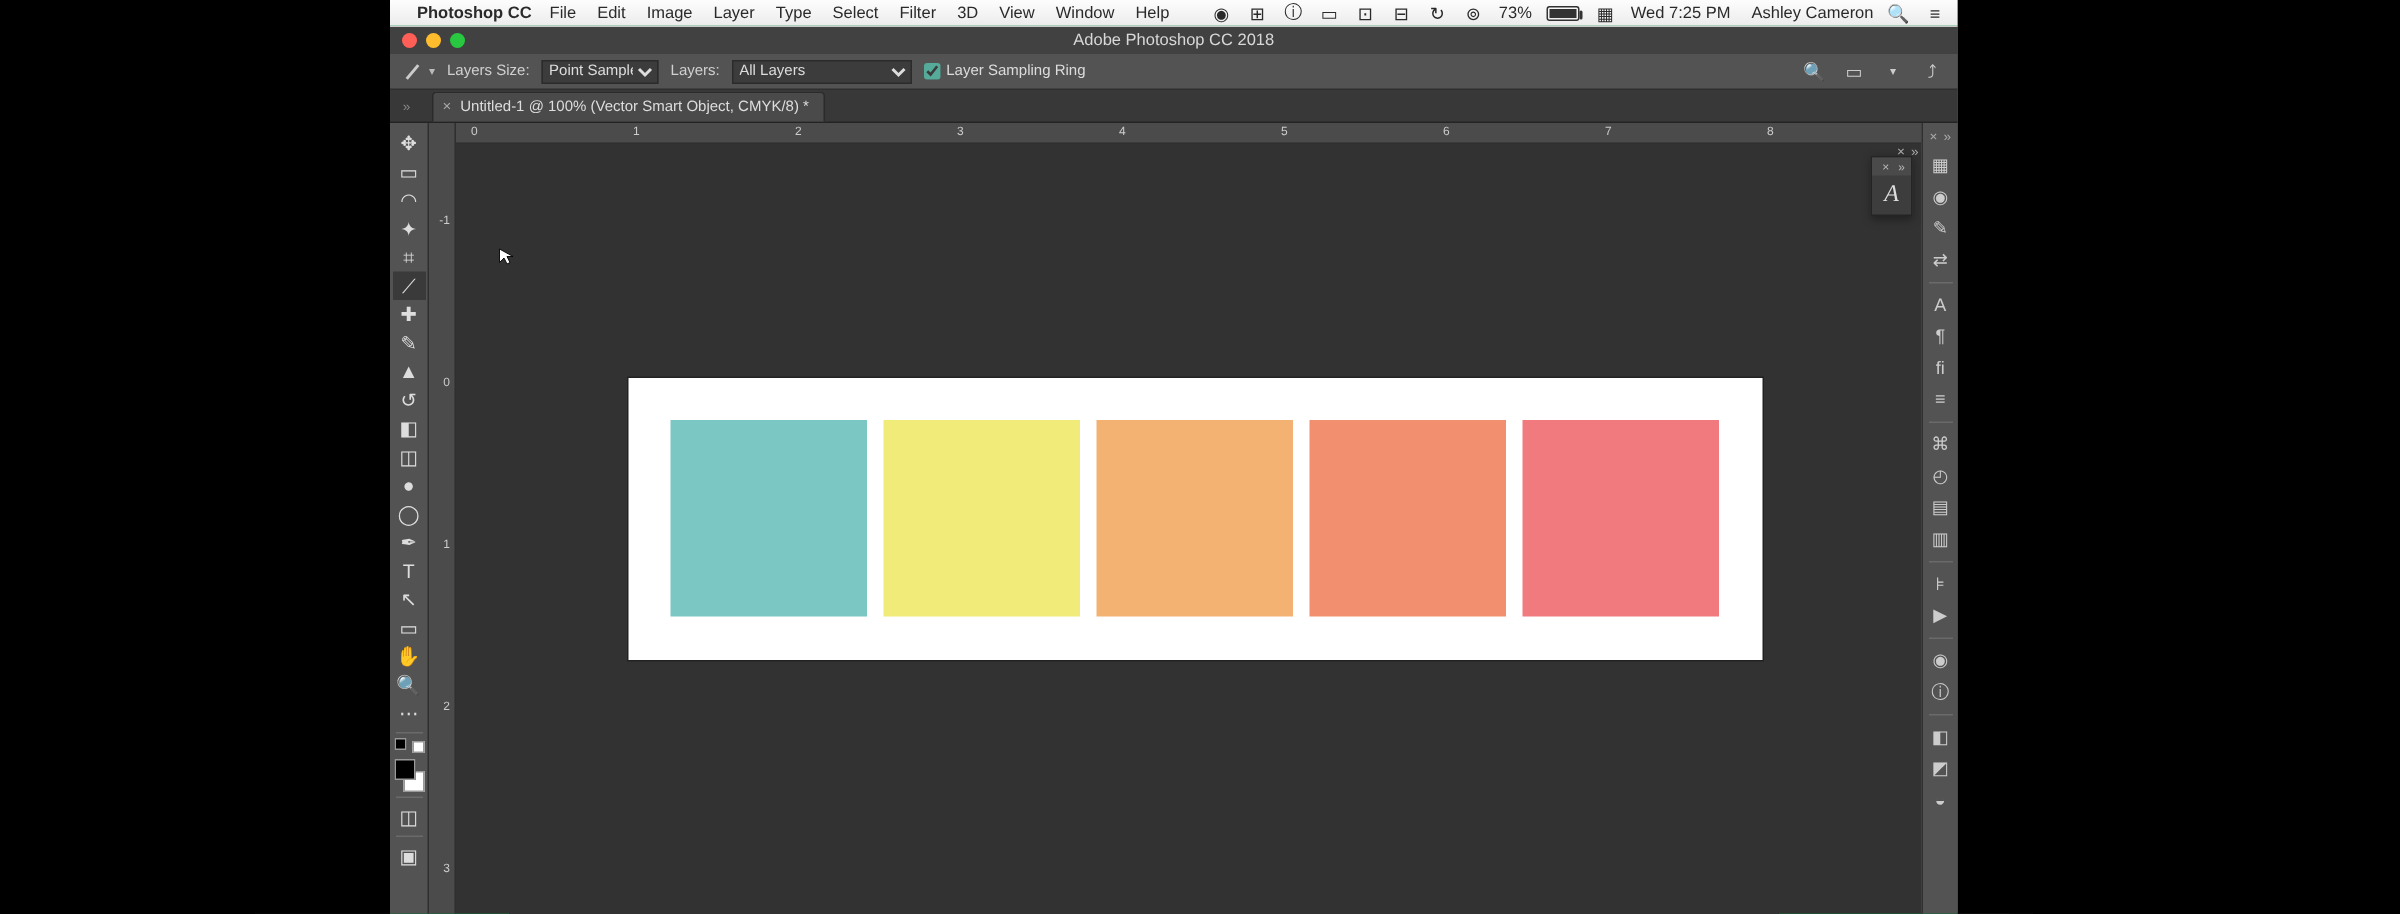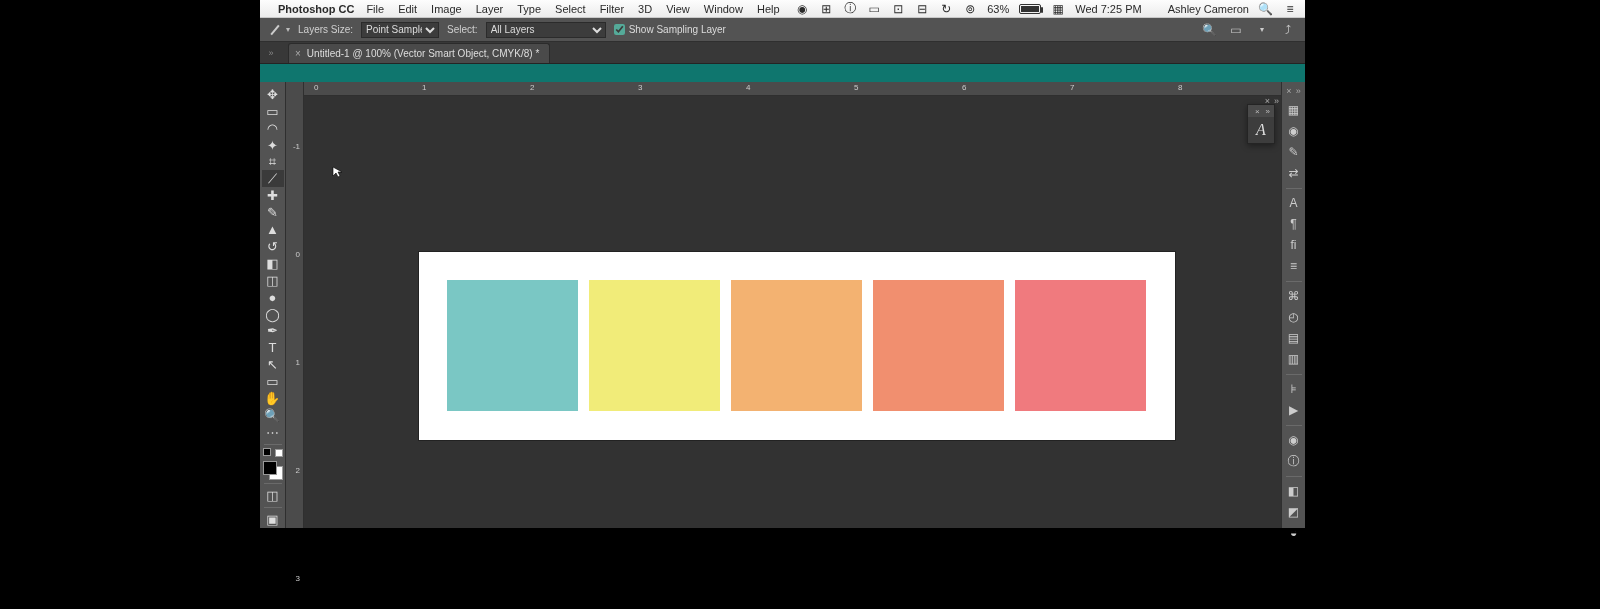--- a/index.html
+++ b/index.html
@@ -3,30 +3,30 @@
   <meta charset="utf-8">
   <style>
     * { margin: 0; padding: 0; box-sizing: border-box; font-family: -apple-system, "Helvetica Neue", Arial, sans-serif; }
     html, body { width: 1600px; height: 609px; background: #000; overflow: hidden; }
 
     
     .letterbox-left, .letterbox-right { position: absolute; top:0; bottom:0; width:260px; background:#000; }
     .letterbox-left { left:0; }
     .letterbox-right { right:0; }
 
-    .screen { position:absolute; left:260px; top:0; width:1045px; height:528px; background:#0f766e; }
+    .screen { position:absolute; left:260px; top:0; width:1045px; height:609px; background:#22c55e; }
 
     
     .mac-menubar { height:18px; background: linear-gradient(#fdfdfd,#ececec); border-bottom:1px solid #c9c9c9; display:flex; align-items:center; font-size:11px; color:#2a2a2a; padding-left:8px; }
     .mac-menubar .apple { font-size:13px; margin-right:10px; }
     .mac-menubar .app-name { font-weight:600; margin-right:12px; }
     .mac-menubar .menu-item { margin-right:14px; cursor:default; }
     .mac-menubar .right { margin-left:auto; display:flex; align-items:center; gap:10px; padding-right:8px; font-size:11px; }
     .mac-menubar .right .ic { width:14px; height:12px; display:flex; align-items:center; justify-content:center; font-size:12px; }
-    .mac-menubar .right .user { margin-left:16px; }
+    .mac-menubar .right .user { margin-left:4px; }
     .mac-menubar .right .battery { border:1px solid #333; border-radius:2px; width:22px; height:10px; position:relative; display:inline-block; }
     .mac-menubar .right .battery::after { content:""; position:absolute; right:-3px; top:2px; width:2px; height:6px; background:#333; border-radius:1px;}
     .mac-menubar .right .battery .fill { position:absolute; left:1px; top:1px; bottom:1px; right:1px; background:#333; }
 
     
     .titlebar { height:18px; background:#414141; display:flex; align-items:center; position:relative; font-size:11px; color:#d8d8d8; }
     .titlebar .traffic { display:flex; gap:6px; margin-left:8px; }
     .titlebar .dot { width:10px; height:10px; border-radius:50%; }
     .titlebar .dot.close{background:#ff5f57;} .titlebar .dot.min{background:#ffbd2e;} .titlebar .dot.max{background:#28c940;}
     .titlebar .title { position:absolute; left:0; right:0; text-align:center; pointer-events:none; }
@@ -102,43 +102,51 @@
     <span id="mac-items"><span class="menu-item">File</span><span class="menu-item">Edit</span><span class="menu-item">Image</span><span class="menu-item">Layer</span><span class="menu-item">Type</span><span class="menu-item">Select</span><span class="menu-item">Filter</span><span class="menu-item">3D</span><span class="menu-item">View</span><span class="menu-item">Window</span><span class="menu-item">Help</span></span>
     <div class="right">
       <span class="ic">◉</span>
       <span class="ic">⊞</span>
       <span class="ic">ⓘ</span>
       <span class="ic">▭</span>
       <span class="ic">⊡</span>
       <span class="ic">⊟</span>
       <span class="ic">↻</span>
       <span class="ic">⊚</span>
-      <span>63%</span>
+      <span>73%</span>
       <span class="battery">
           <span class="fill"></span>
         </span>
       <span class="ic">▦</span>
       <span>Wed 7:25 PM</span>
       <span class="user">Ashley Cameron</span>
       <span class="ic">🔍</span>
       <span class="ic">≡</span>
     </div>
   </div>
 
+  <div class="titlebar">
+    <div class="traffic">
+      <div class="dot close"></div>
+      <div class="dot min"></div>
+      <div class="dot max"></div>
+    </div>
+    <div class="title">Adobe Photoshop CC 2018</div>
+  </div>
 
   <div class="optionsbar">
     <div class="tool-ic"></div>
     <span class="chev">▾</span>
     <span class="field-label">Layers Size:</span>
     <select class="sel-sm"><option>Point Sample</option></select>
-    <span class="field-label">Select:</span>
+    <span class="field-label">Layers:</span>
     <select class="sel-md"><option>All Layers</option></select>
     <label style="display:flex;align-items:center;gap:4px">
       <input type="checkbox" checked="" style="">
-      <span>Show Sampling Layer</span>
+      <span>Layer Sampling Ring</span>
     </label>
     <div class="spacer"></div>
     <div class="rbtn">🔍</div>
     <div class="rbtn">▭</div>
     <div class="rbtn" style="font-size:8px">▾</div>
     <div class="rbtn">⤴</div>
   </div>
 
   <div class="tabstrip">
     <div class="lefttoggle">»</div>

